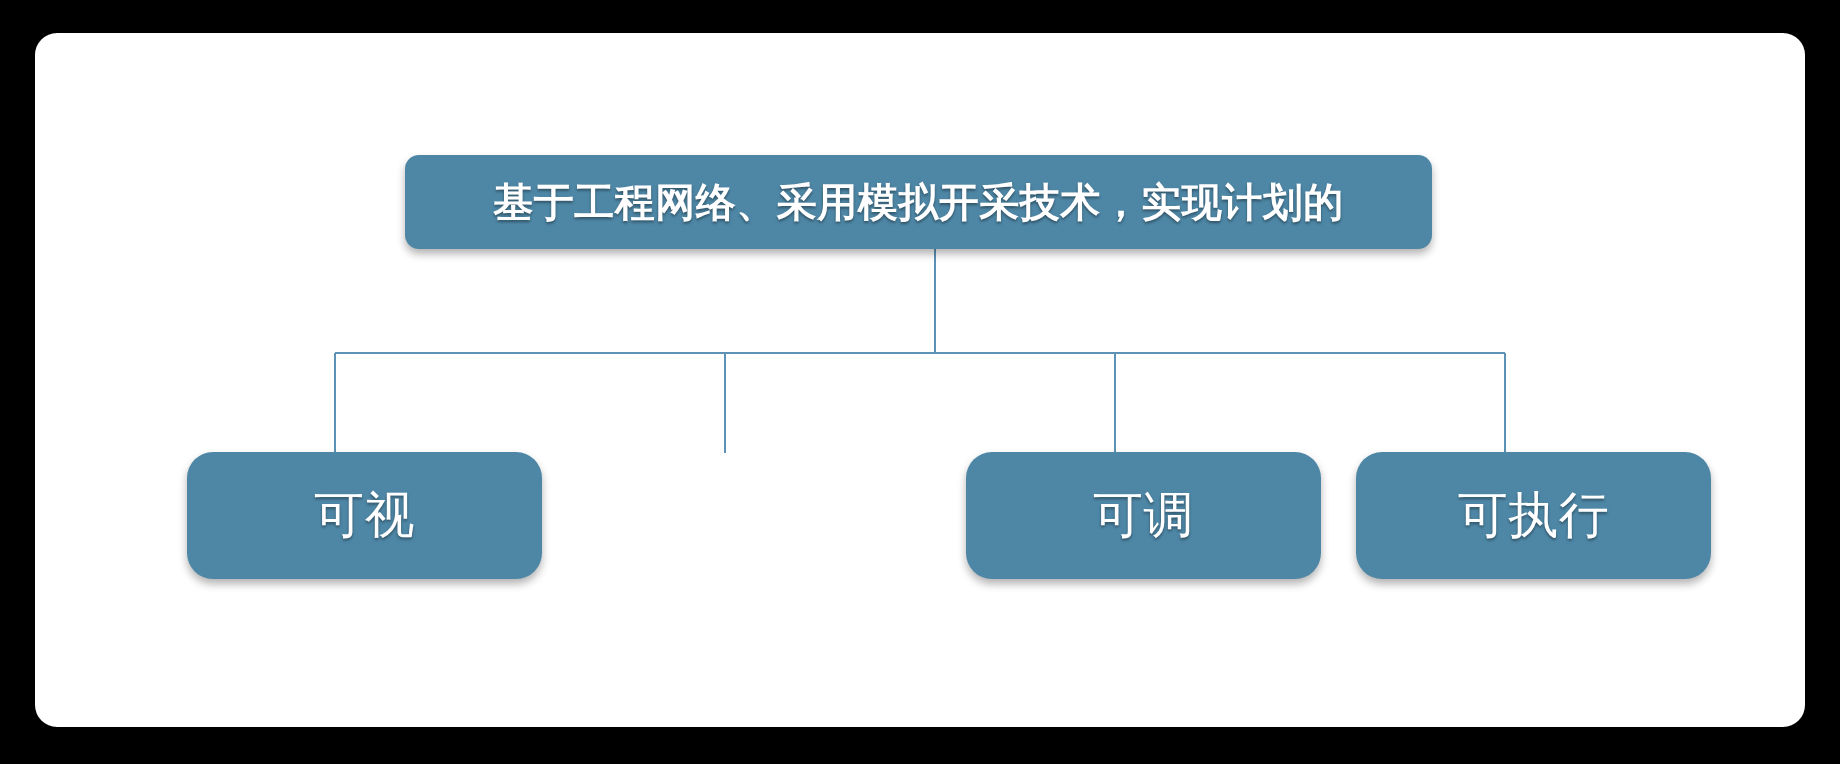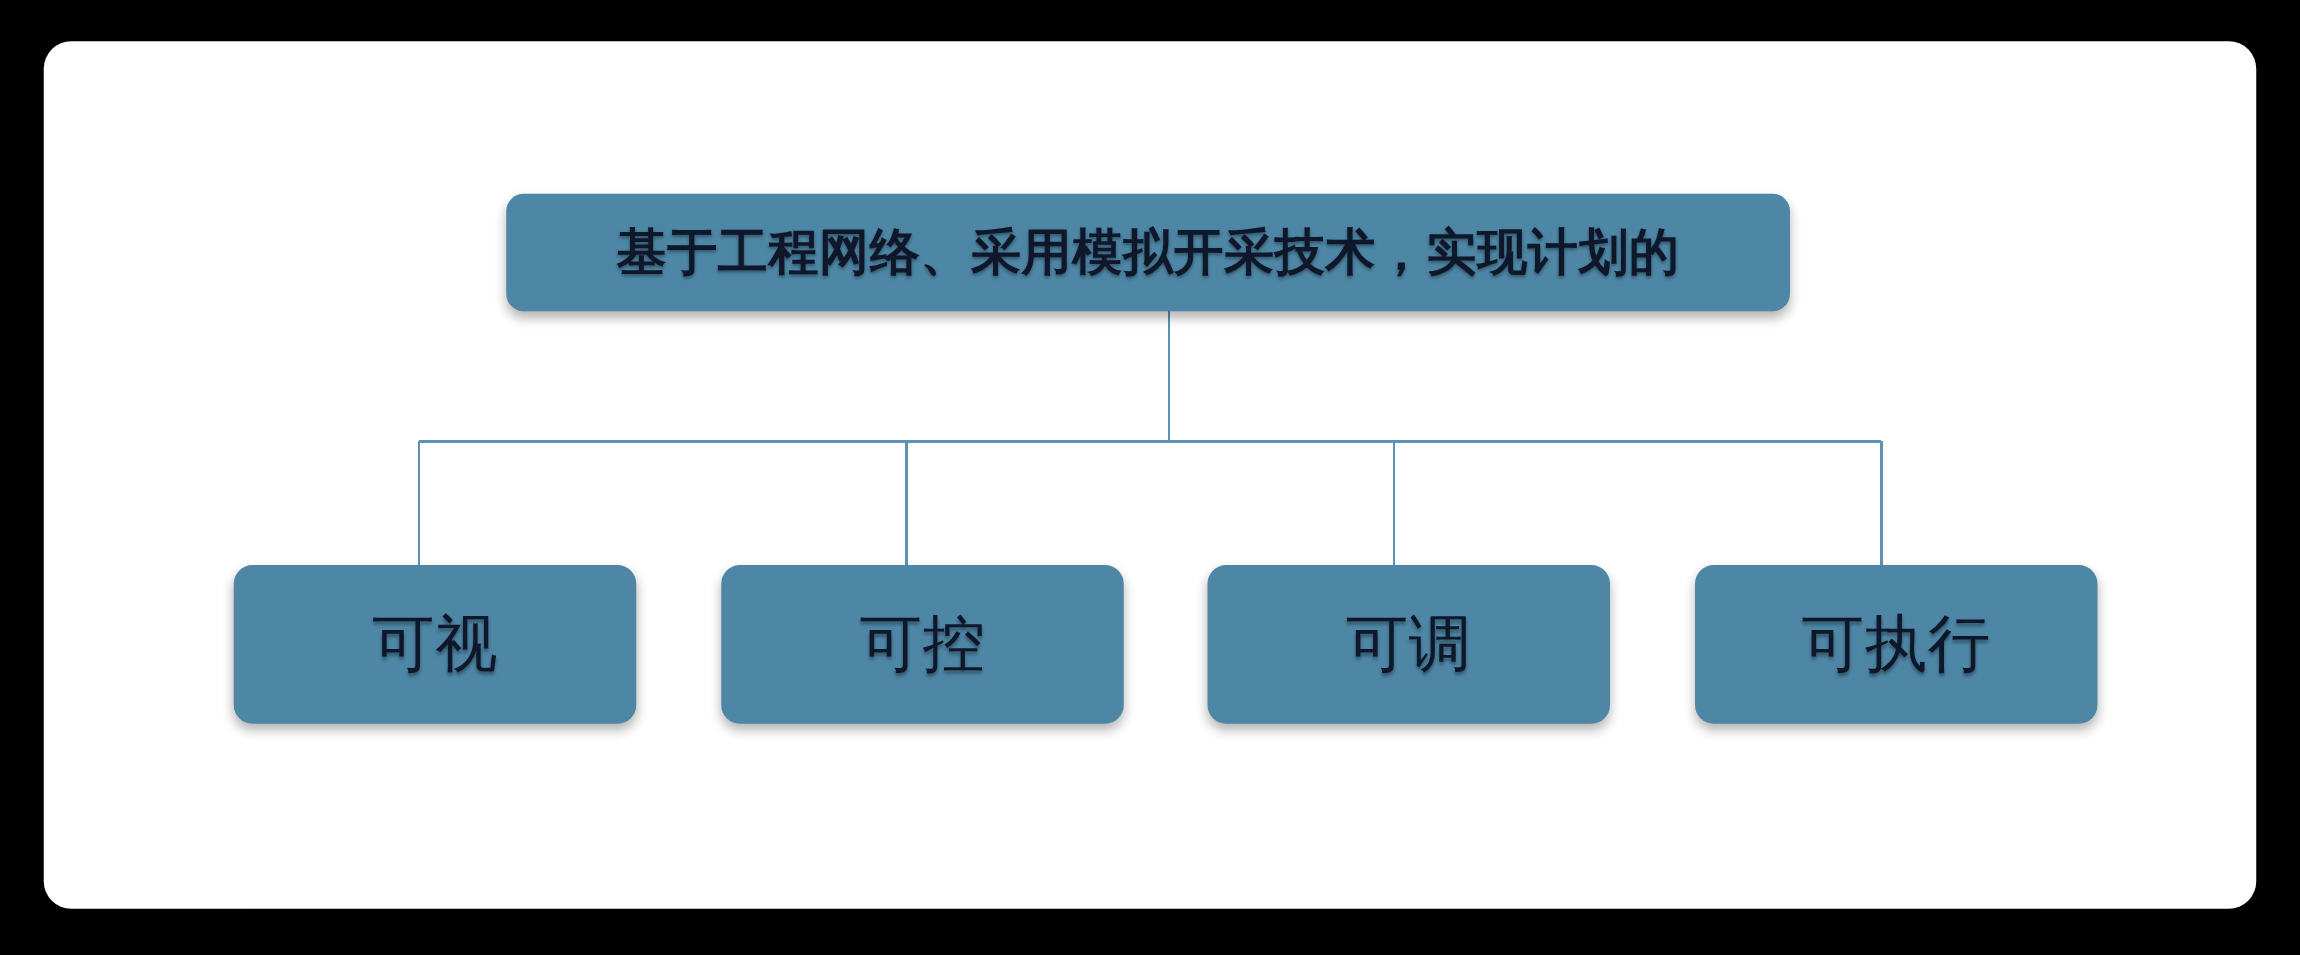--- a/index.html
+++ b/index.html
@@ -48,21 +48,21 @@
     background: #4e87a6;
     border-radius: 14px;
     box-shadow: 0 5px 9px rgba(0, 0, 0, 0.30);
     display: flex;
     align-items: center;
     justify-content: center;
     box-sizing: border-box;
   }
 
   .node-label {
-    color: #0f172a;
+    color: #ffffff;
     text-align: center;
     text-shadow: 0 2px 3px rgba(0, 0, 0, 0.40);
     letter-spacing: 0.5px;
     line-height: 1.1;
     white-space: nowrap;
   }
 
   
   #root-node {
     left: 405px;
@@ -71,23 +71,23 @@
     height: 94px;
   }
   #root-node .node-label {
     font-size: 40px;
     font-weight: bold;
   }
 
   
   .child-node {
     top: 452px;
-    width: 322px;
+    width: 355px;
     height: 127px;
-    border-radius: 15px;
+    border-radius: 26px;
   }
   .child-node .node-label {
     font-size: 50px;
     font-weight: normal;
   }
 
   #child-0 { left: 187px; }
   #child-1 { left: 577px; }
   #child-2 { left: 966px; }
   #child-3 { left: 1356px; }
@@ -114,23 +114,20 @@
   </svg>
 
   <div class="node" id="root-node">
     <span class="node-label">基于工程网络、采用模拟开采技术，实现计划的</span>
   </div>
 
   <div class="node child-node" id="child-0">
     <span class="node-label">可视</span>
   </div>
 
-  <div class="node child-node" id="child-1">
-    <span class="node-label">可控</span>
-  </div>
 
   <div class="node child-node" id="child-3">
     <span class="node-label">可执行</span>
   </div>
 
   <div class="node child-node" id="child-2">
     <span class="node-label">可调</span>
   </div>
 
 </div>

